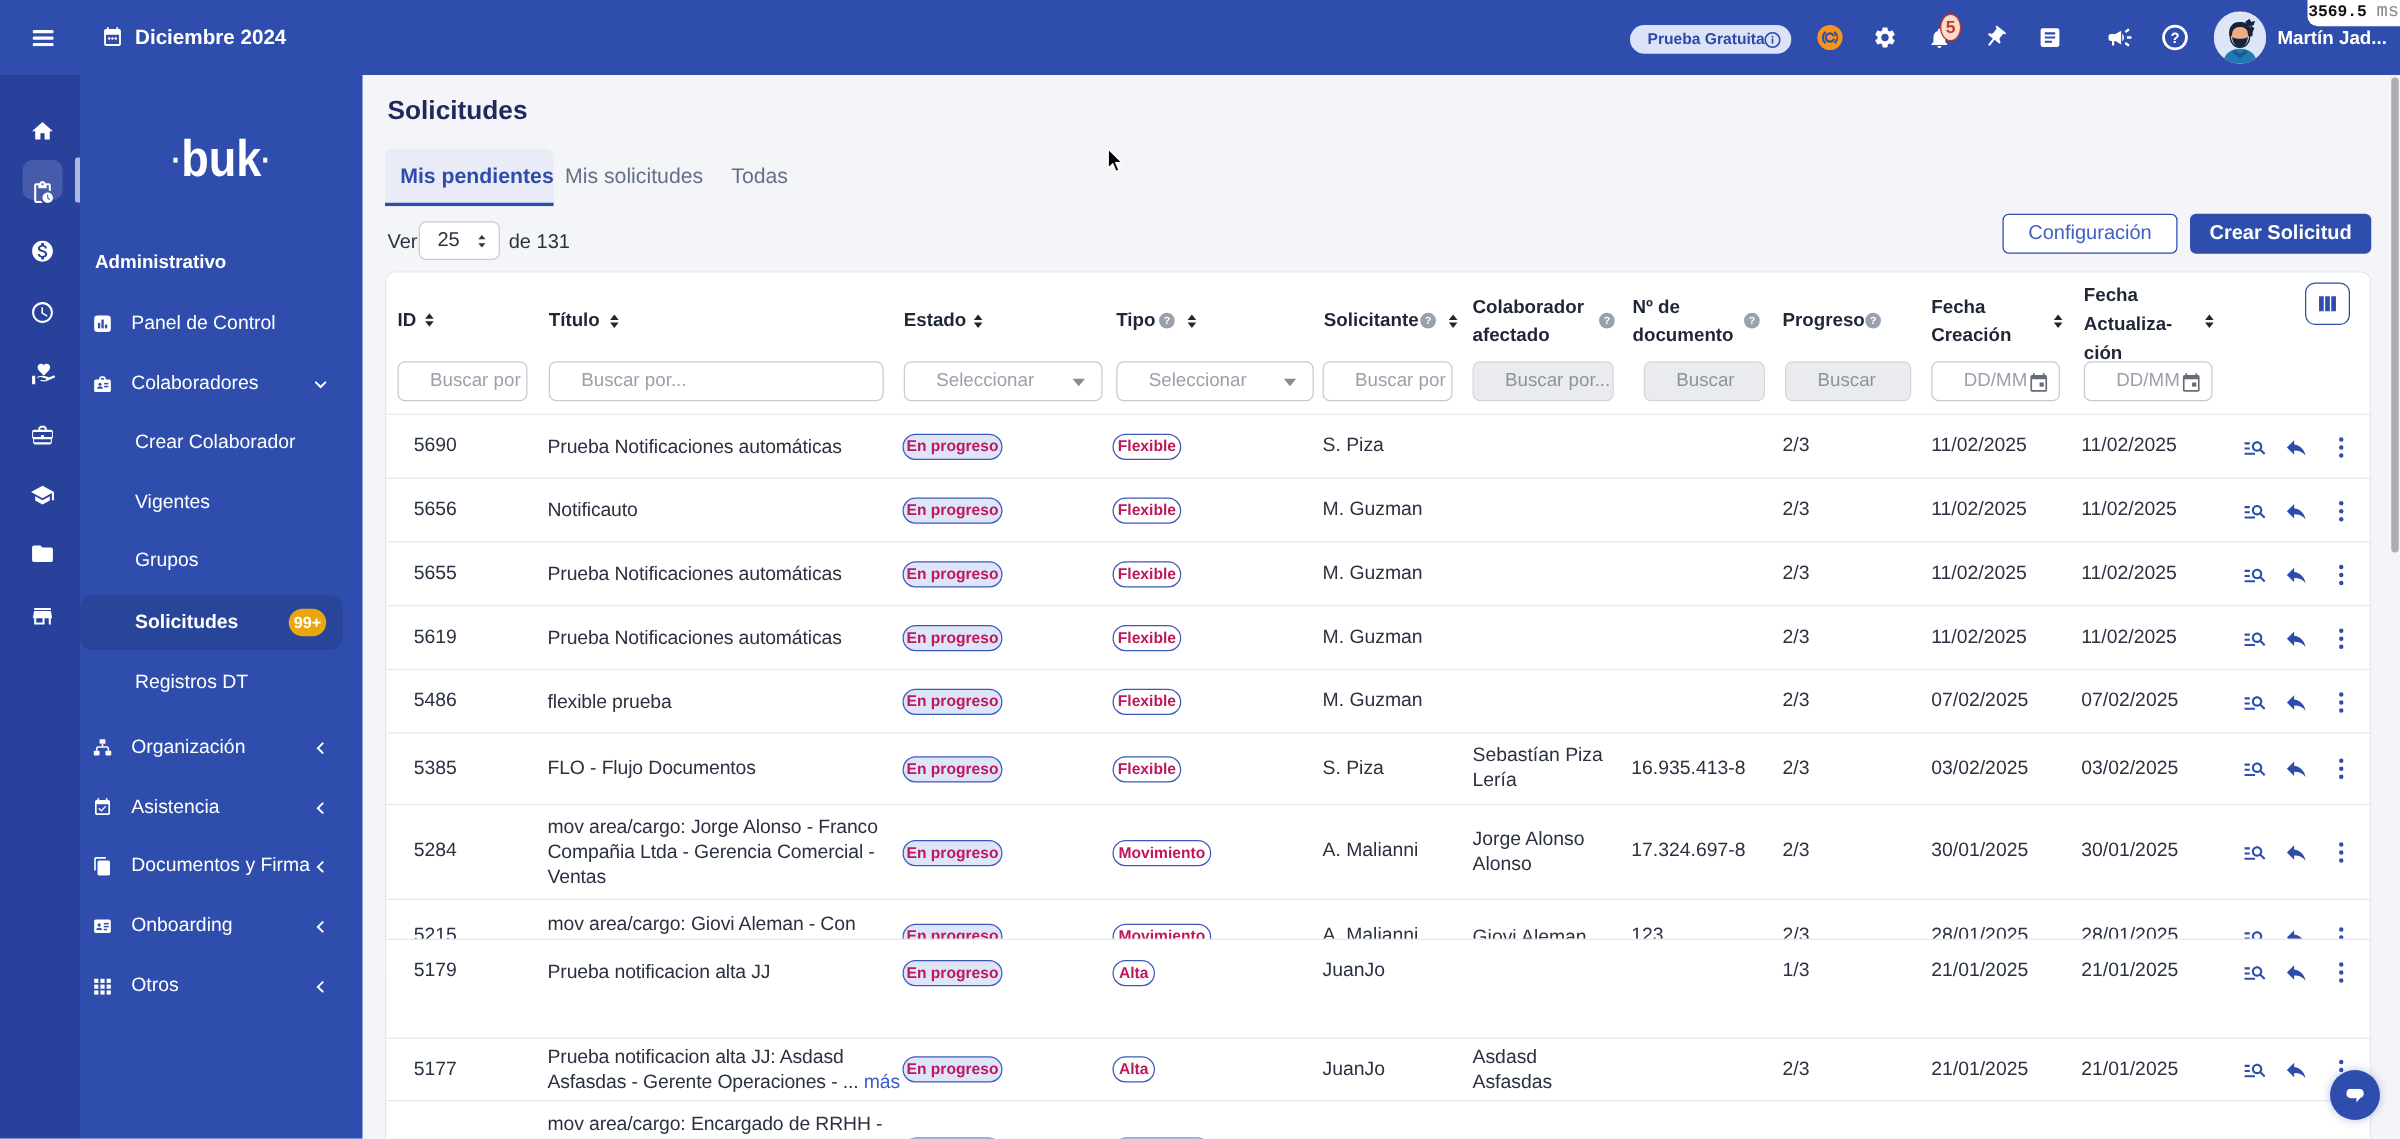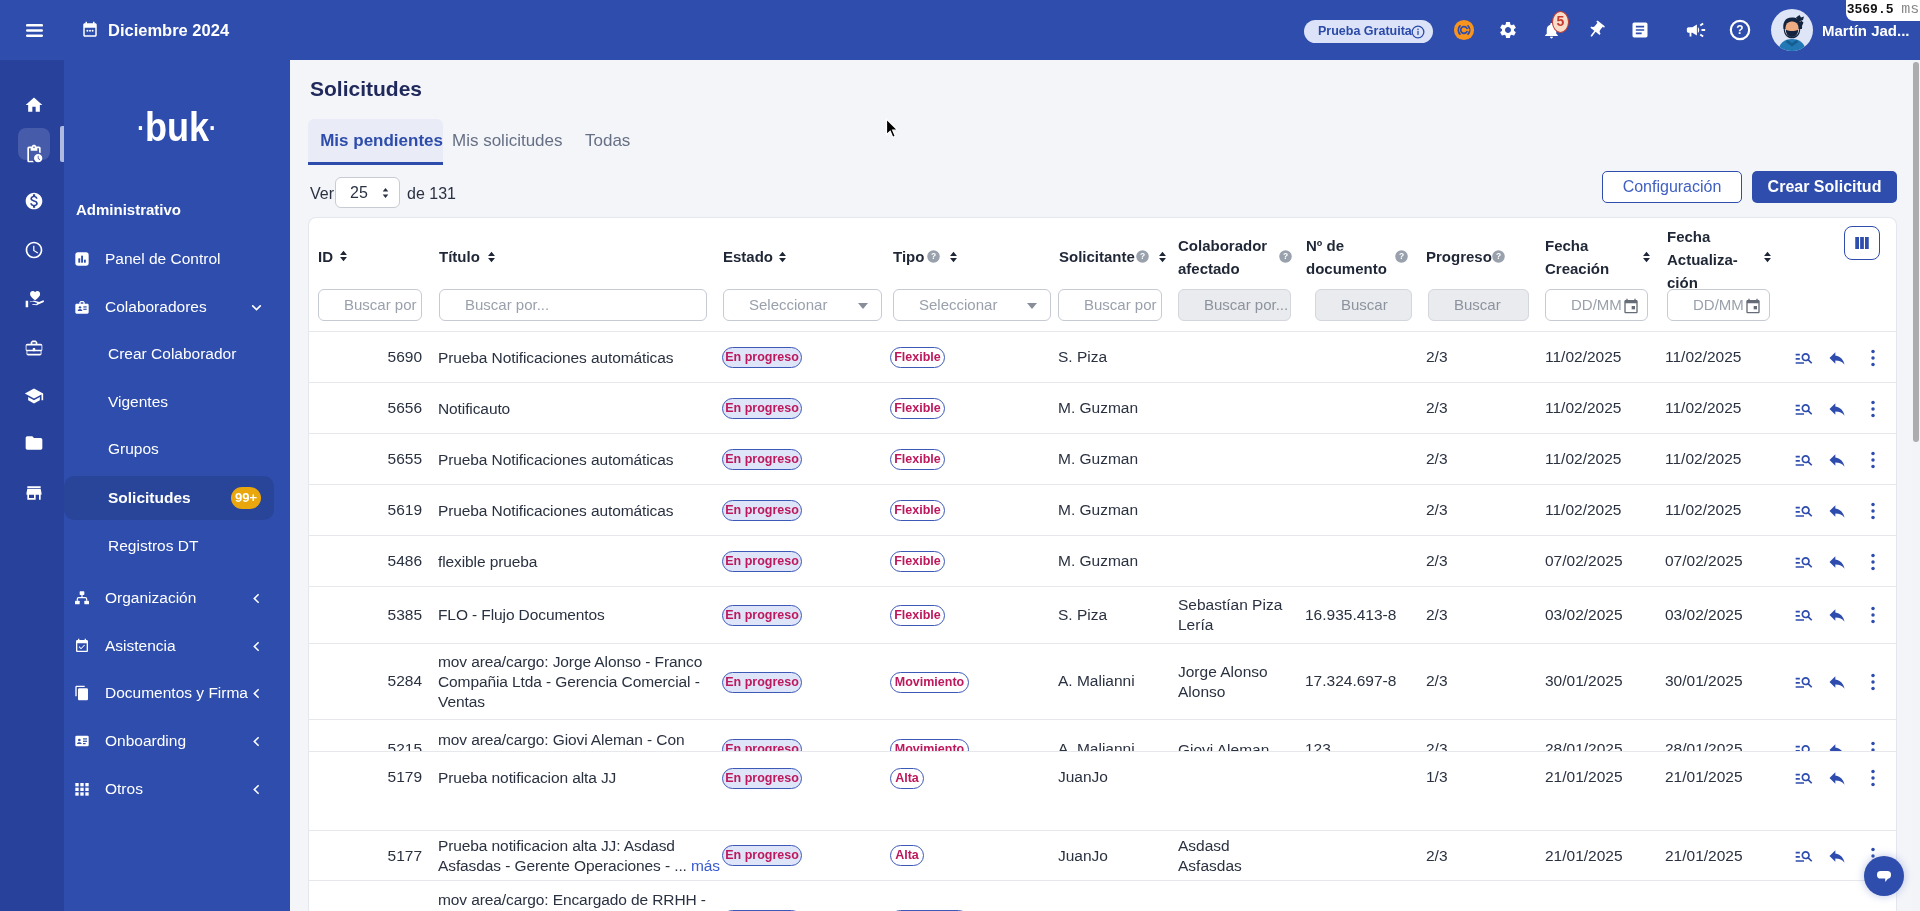--- a/index.html
+++ b/index.html
@@ -37,21 +37,21 @@
 .btn{position:absolute;top:111px;height:32px;border-radius:5px;font-size:16px;text-align:center;line-height:30px}
 #btnconf{left:1312px;width:140px;border:1px solid #2e4dac;color:#3f5fc1;background:#fff;font-weight:500}
 #btncrear{left:1462px;width:145px;background:#2e4dac;color:#fff;font-weight:bold;line-height:32px}
 
 #card{position:absolute;left:18px;top:157px;width:1589px;height:694px;background:#fff;border:1px solid #e4e7ee;border-bottom:none;border-radius:8px 8px 0 0;overflow:hidden}
 .hlabel{position:absolute;font-size:15px;font-weight:bold;color:#1f2736;line-height:19px}
 .filter{position:absolute;top:71px;height:32px;border:1px solid #c6cad2;border-radius:6px;background:#fff;font-size:15px;color:#9aa1ac;line-height:30px;padding-left:25px}
 .filter.dis{background:#e9ebee;border-color:#d3d6dc;color:#8d939e}
 .caret{position:absolute;top:13px;width:0;height:0;border-left:5px solid transparent;border-right:5px solid transparent;border-top:6px solid #888e99}
 .row{position:absolute;left:0;width:1589px;border-top:1px solid #e7e8ec;background:#fff}
-.cid{position:absolute;left:22px;width:91px;text-align:right;font-size:15.5px;color:#2a3140}
+.cid{position:absolute;left:22px;width:91px;font-size:15.5px;color:#2a3140}
 .ctitle{position:absolute;left:129px;white-space:nowrap;font-size:15.5px;letter-spacing:-0.1px;color:#2a3140;line-height:20px}
 .mas{color:#3b5bd0}
 .pill{position:absolute;height:21px;border:1px solid #3c59b8;border-radius:11px;color:#be185d;font-size:12.5px;font-weight:bold;text-align:center;line-height:19px}
 .pep{left:413px;width:80px;background:#dfe5f9}
 .ptype{left:581px;background:#fff}
 .csol{position:absolute;left:749px;font-size:15.5px;color:#2a3140}
 .ccol{position:absolute;left:869px;width:120px;font-size:15.5px;color:#2a3140;line-height:20px}
 .cdoc{position:absolute;left:996px;font-size:15.5px;color:#2a3140}
 .cprog{position:absolute;left:1117px;font-size:15.5px;color:#2a3140}
 .cd1{position:absolute;left:1236px;font-size:15.5px;color:#2a3140}

